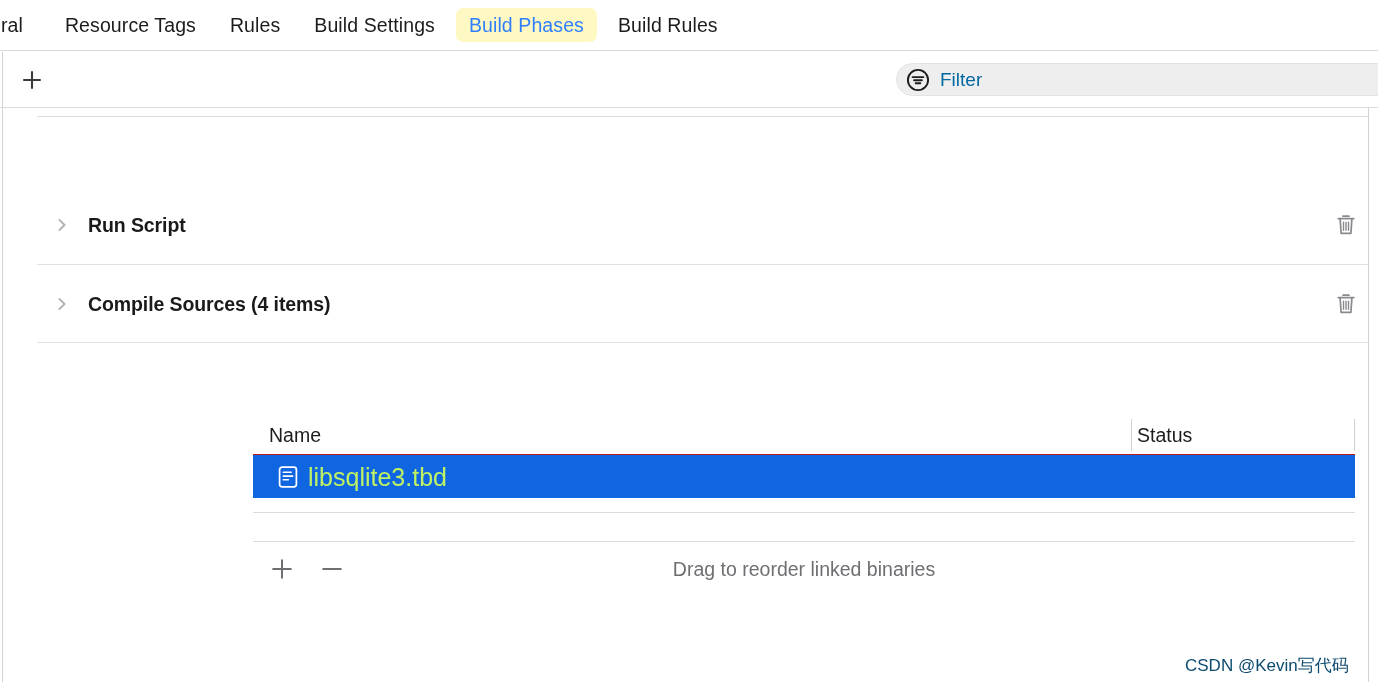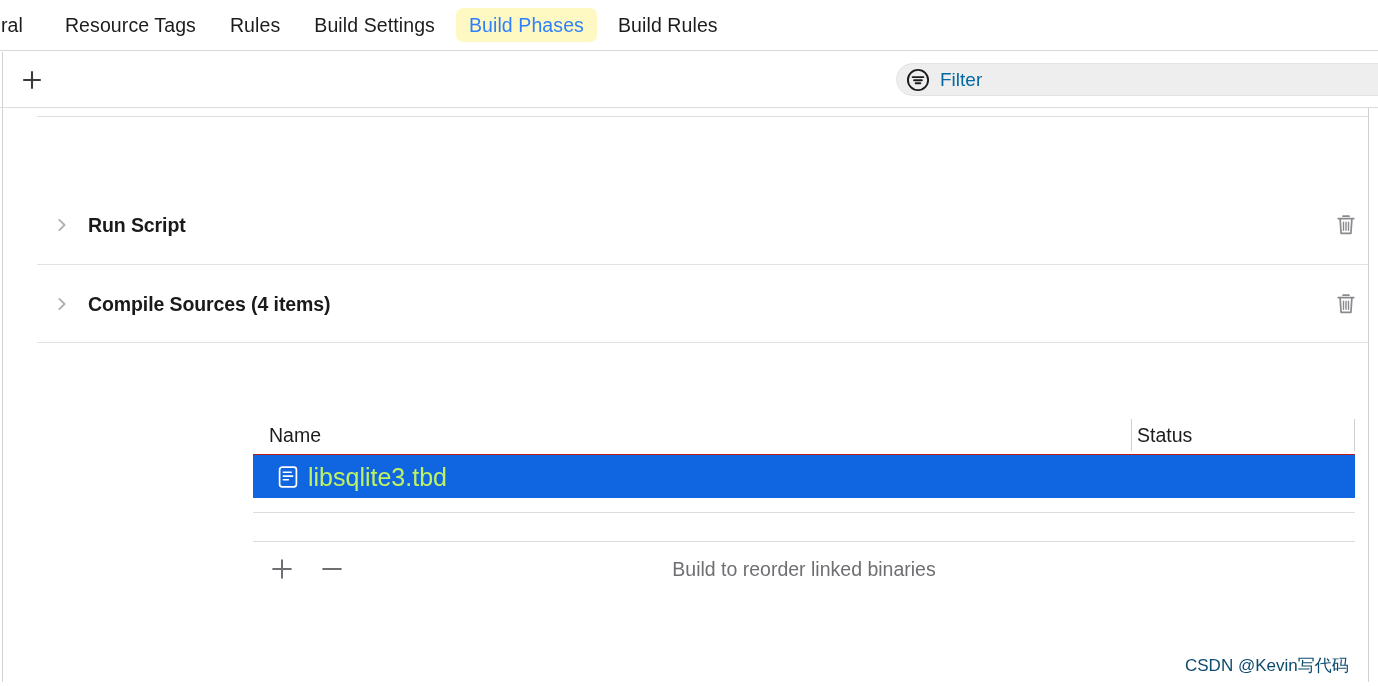--- a/index.html
+++ b/index.html
@@ -279,21 +279,21 @@
           <div class="fbtn fbtn-plus">
             <svg width="28" height="28" viewBox="0 0 28 28">
               <path d="M14 4.4 V23.6 M4.4 14 H23.6" stroke="#6f6f73" stroke-width="2"></path>
             </svg>
           </div>
           <div class="fbtn fbtn-minus">
             <svg width="28" height="28" viewBox="0 0 28 28">
               <path d="M4.4 14 H23.6" stroke="#6f6f73" stroke-width="2"></path>
             </svg>
           </div>
-          <span class="drag-hint">Build to reorder linked binaries</span>
+          <span class="drag-hint">Drag to reorder linked binaries</span>
         </div>
       </div>
     </div>
 
   </div>
 
   <div class="watermark">CSDN @Kevin写代码</div>
   <div class="bottom-edge"></div>
 </div>
 

